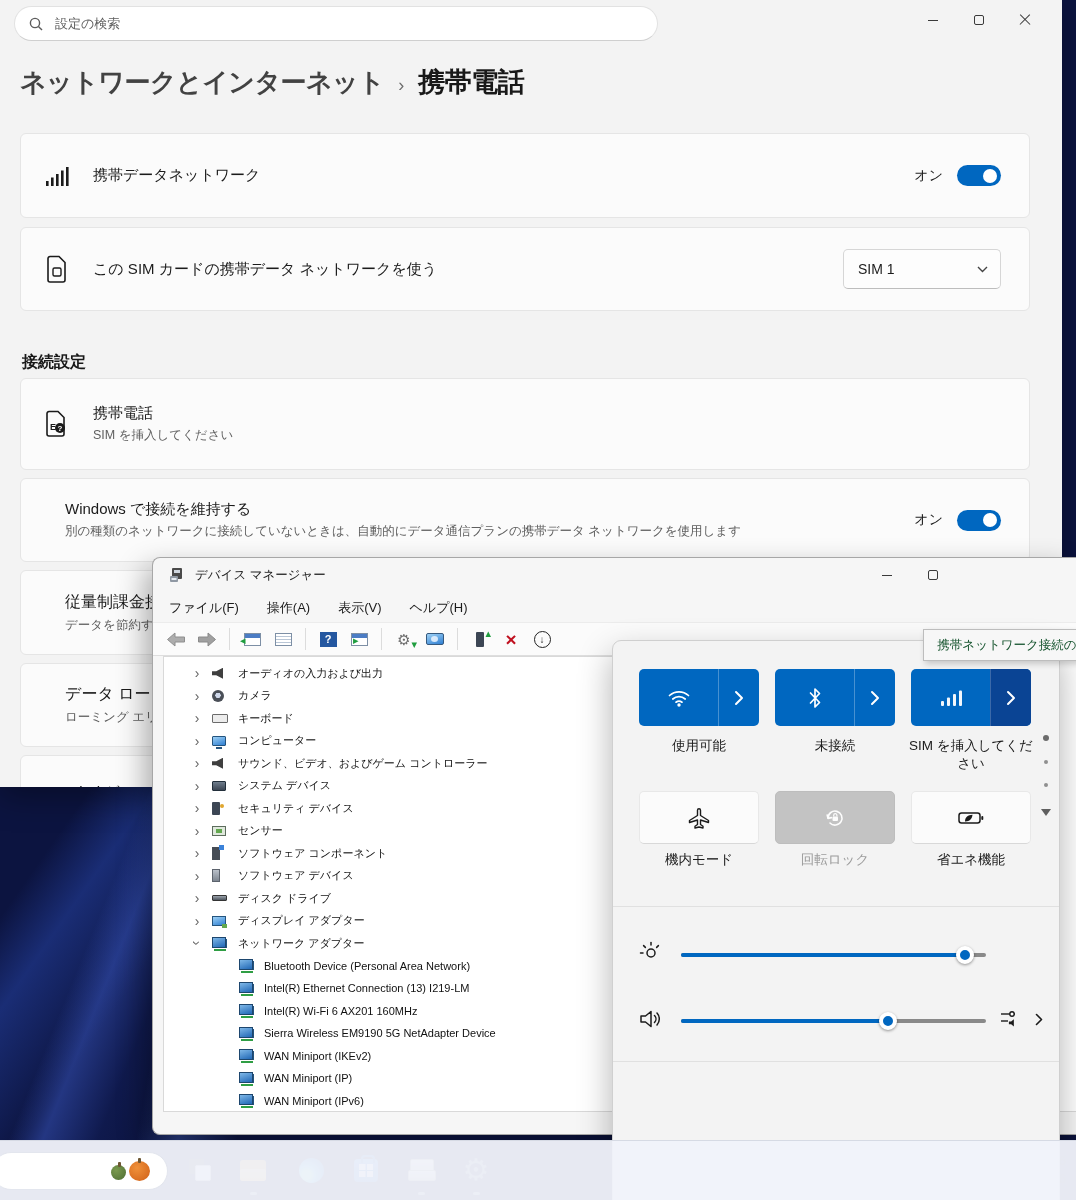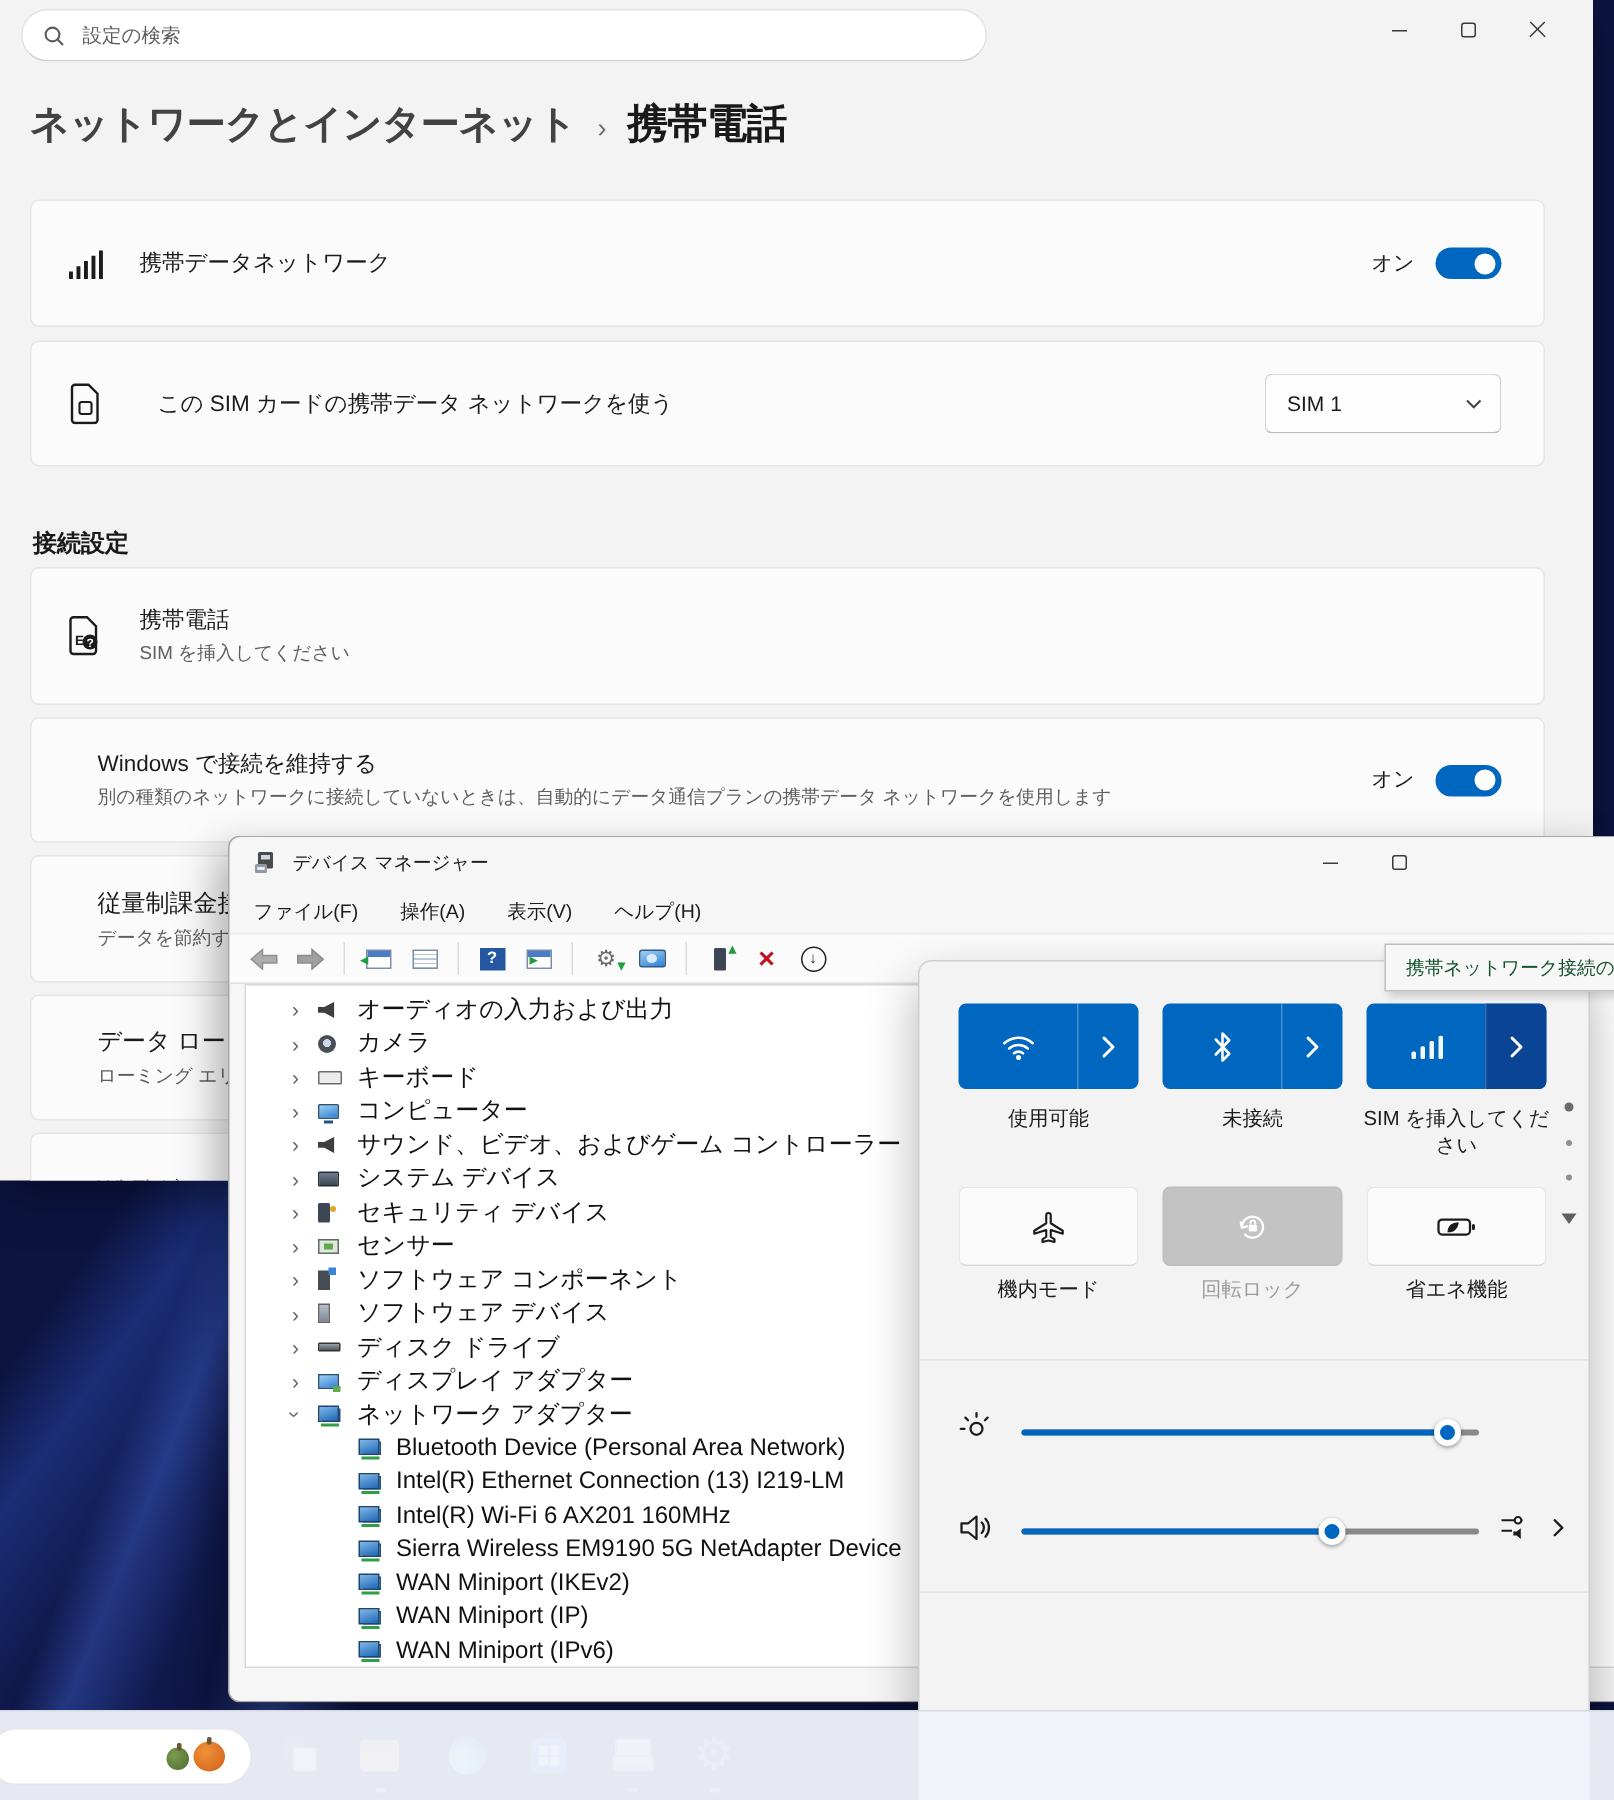--- a/index.html
+++ b/index.html
@@ -65,21 +65,21 @@
   .tb-mon::after { content:""; position:absolute; left:4px; top:2px; width:7px; height:6px; border-radius:50%; background:rgba(235,245,255,.85); }
   .tb-tower { width:8px; height:15px; background:#3c4654; border-radius:1px; }
   .tb-x { color:#c01120; font-size:19px; font-weight:700; line-height:1; }
   .tb-disable { width:17px; height:17px; border:1.5px solid #222; border-radius:50%; display:flex; align-items:center; justify-content:center; font-size:10px; color:#222; }
   .tree-panel { position:absolute; left:10px; top:98px; right:0; bottom:22px; background:#fff; border:1px solid #d9d9d9; border-right:none; overflow:hidden; padding-top:5px; }
   .trow { height:22.5px; display:flex; align-items:center; position:relative; }
   .tchev { position:absolute; left:26px; width:14px; text-align:center; color:#636363; font-size:14px; line-height:1; }
   .tchev.exp { transform:rotate(90deg); }
   .ti { position:absolute; left:48px; }
   .trow.child .ti { left:75px; }
-  .tlabel { position:absolute; left:74px; font-size:16px; color:#111; white-space:nowrap; }
+  .tlabel { position:absolute; left:74px; font-size:11px; color:#111; white-space:nowrap; }
   .trow.child .tlabel { left:100px; }
   
   .ti-audio,.ti-sound { width:11px; height:11px; background:#3f3f3f; clip-path:polygon(0 32%,38% 32%,100% 0,100% 100%,38% 68%,0 68%); }
   .ti-camera { width:12px; height:12px; border-radius:50%; background:radial-gradient(circle at 50% 45%, #cfd8ea 0 28%, #4a4f57 32% 100%); }
   .ti-keyboard { width:16px; height:9px; border:1px solid #6b6b6b; background:#ececec; border-radius:1px; }
   .ti-monitor { width:14px; height:10px; background:linear-gradient(160deg,#9ed1f5,#2f7fd2); border:1px solid #24547e; border-radius:1px; position:relative; }
   .ti-monitor::after { content:""; position:absolute; left:3px; bottom:-4px; width:6px; height:2px; background:#24547e; }
   .ti-system { width:14px; height:10px; background:linear-gradient(#6f7d8c,#3c4654); border:1px solid #222f3b; border-radius:1px; }
   .ti-security { width:8px; height:13px; background:#3c4654; border-radius:1px; position:relative; }
   .ti-security::after { content:""; position:absolute; right:-4px; top:2px; width:4px; height:4px; border-radius:50%; background:#e0a62f; }
@@ -195,21 +195,21 @@
       </div>
     <div class="txt">
         <div class="c-title">携帯データネットワーク</div>
       </div>
     <div class="right">
       <span class="on-label">オン</span>
       <div class="toggle"></div>
     </div>
   </div>
 
-  <div class="card" style="top:227px; height:84px;gap:12px;">
+  <div class="card" style="top:227px; height:84px;">
     <div class="icon-col">
         <svg width="22" height="28" viewBox="0 0 22 28">
       <path d="M4 1.5 h9 l6 6 v17.5 a2 2 0 0 1 -2 2 h-13 a2 2 0 0 1 -2 -2 v-21.5 a2 2 0 0 1 2 -2 z" fill="none" stroke="#1b1b1b" stroke-width="1.6"></path>
       <rect x="7" y="13" width="8" height="8" rx="1.5" fill="none" stroke="#1b1b1b" stroke-width="1.4"></rect>
         </svg>
       </div>
     <div class="txt">
         <div class="c-title">この SIM カードの携帯データ ネットワークを使う</div>
       </div>
     <div class="right">

